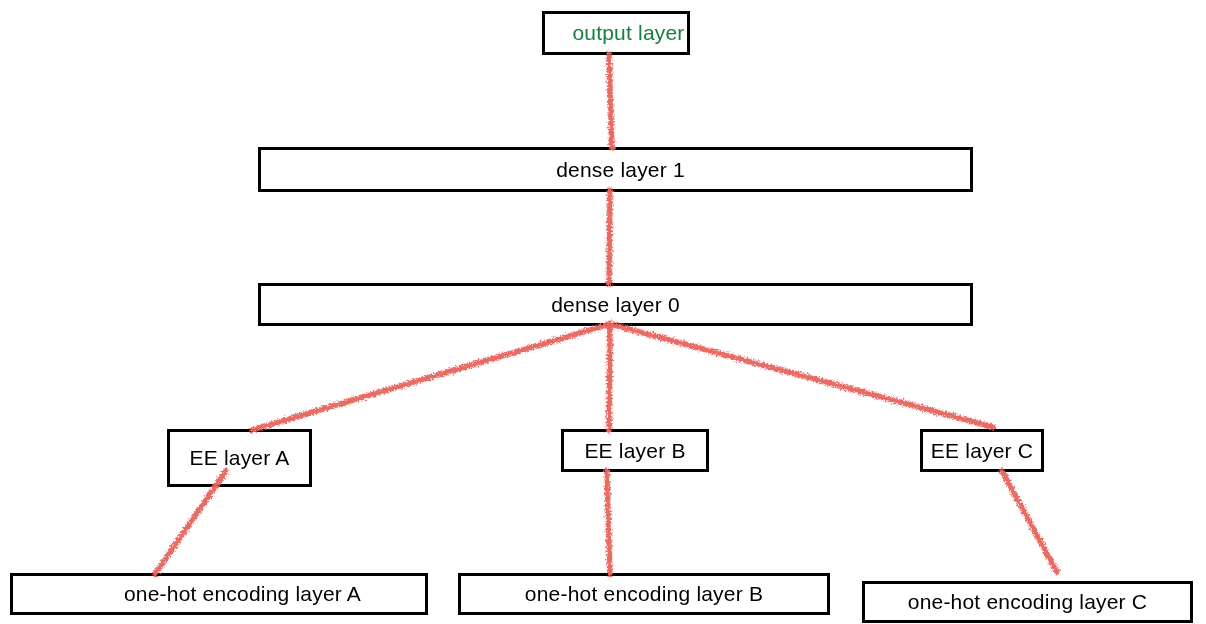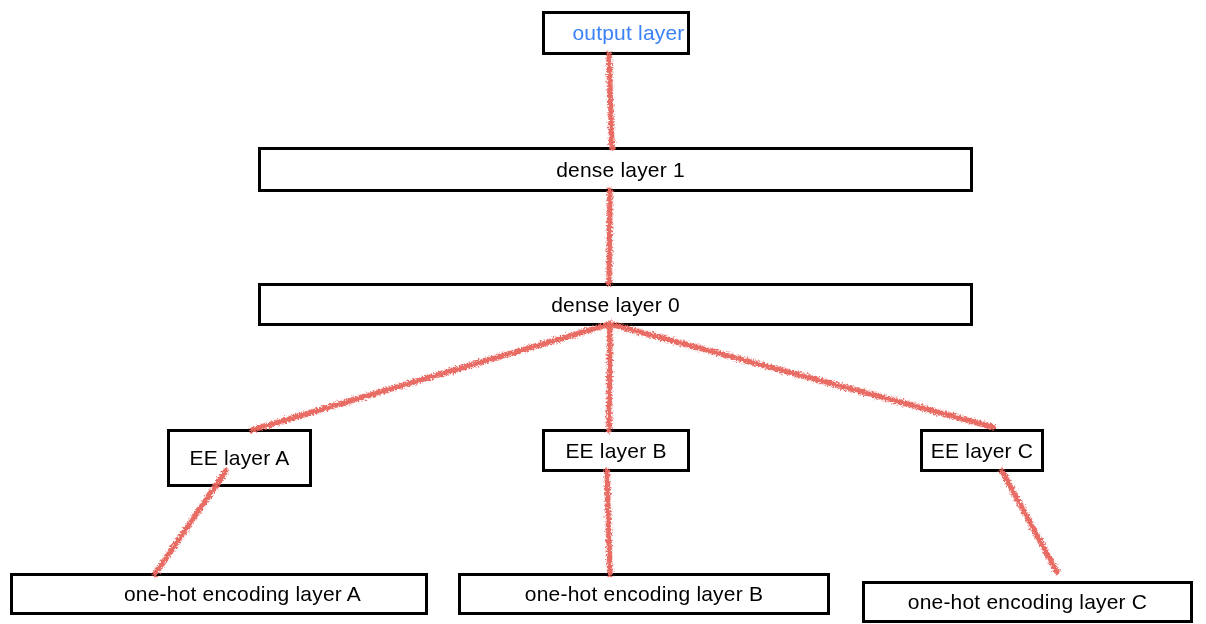--- a/index.html
+++ b/index.html
@@ -49,32 +49,32 @@
     letter-spacing: 0.2px;
     white-space: nowrap;
   }
 </style>
 </head>
 <body>
 
 <div id="canvas">
   <div id="nodes">
       <div class="node" style="left: 542px; top: 11px; width: 148px; height: 44px; background: rgb(255, 255, 255); border-color: rgb(0, 0, 0);">
-        <span style="color: #3b82f6; margin-left: 25px;">output layer</span>
+        <span style="color: #15803d; margin-left: 25px;">output layer</span>
       </div>
       <div class="node" style="left: 258px; top: 147px; width: 715px; height: 45px; background: rgb(255, 255, 255); border-color: rgb(0, 0, 0); padding-left: 10px;">
         <span style="color: rgb(0, 0, 0);">dense layer 1</span>
       </div>
       <div class="node" style="left: 258px; top: 283px; width: 715px; height: 43px; background: rgb(255, 255, 255); border-color: rgb(0, 0, 0);">
         <span style="color: rgb(0, 0, 0);">dense layer 0</span>
       </div>
       <div class="node" style="left: 167px; top: 429px; width: 145px; height: 58px; background: rgb(255, 255, 255); border-color: rgb(0, 0, 0);">
         <span style="color: rgb(0, 0, 0);">EE layer A</span>
       </div>
-      <div class="node" style="left: 542px; top: 429px; width: 148px; height: 43px; background: rgb(255, 255, 255); border-color: rgb(0, 0, 0);">
+      <div class="node" style="left: 561px; top: 429px; width: 148px; height: 43px; background: rgb(255, 255, 255); border-color: rgb(0, 0, 0);">
         <span style="color: rgb(0, 0, 0);">EE layer B</span>
       </div>
       <div class="node" style="left: 920px; top: 429px; width: 124px; height: 43px; background: rgb(255, 255, 255); border-color: rgb(0, 0, 0);">
         <span style="color: rgb(0, 0, 0);">EE layer C</span>
       </div>
       <div class="node" style="left: 10px; top: 573px; width: 418px; height: 42px; background: rgb(255, 255, 255); border-color: rgb(0, 0, 0); padding-left: 47px;">
         <span style="color: rgb(0, 0, 0);">one-hot encoding layer A</span>
       </div>
       <div class="node" style="left: 458px; top: 573px; width: 372px; height: 42px; background: rgb(255, 255, 255); border-color: rgb(0, 0, 0); align-items: center;">
         <span style="color: rgb(0, 0, 0);">one-hot encoding layer B</span>

